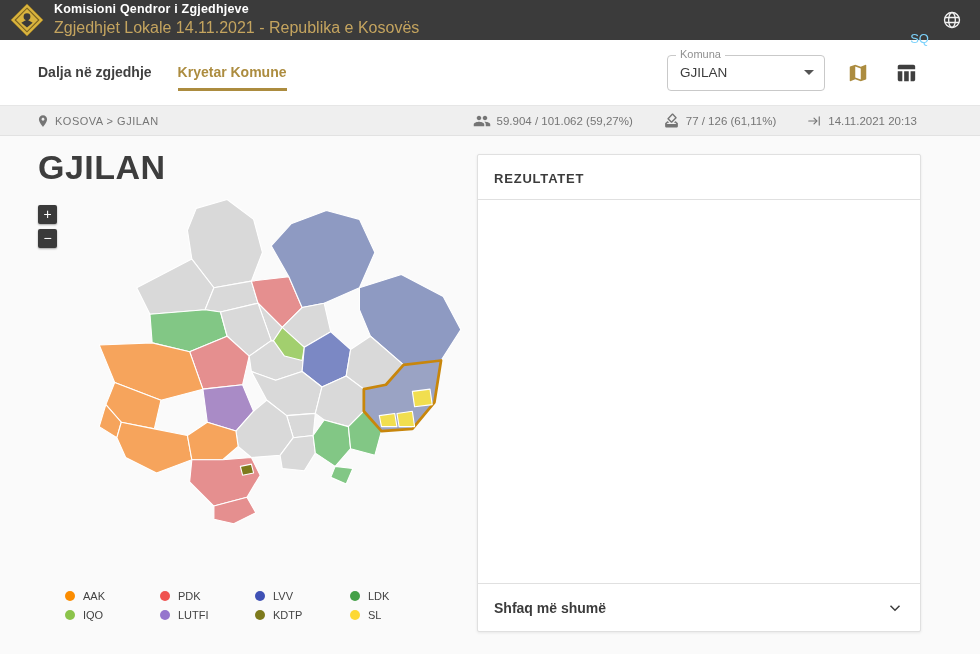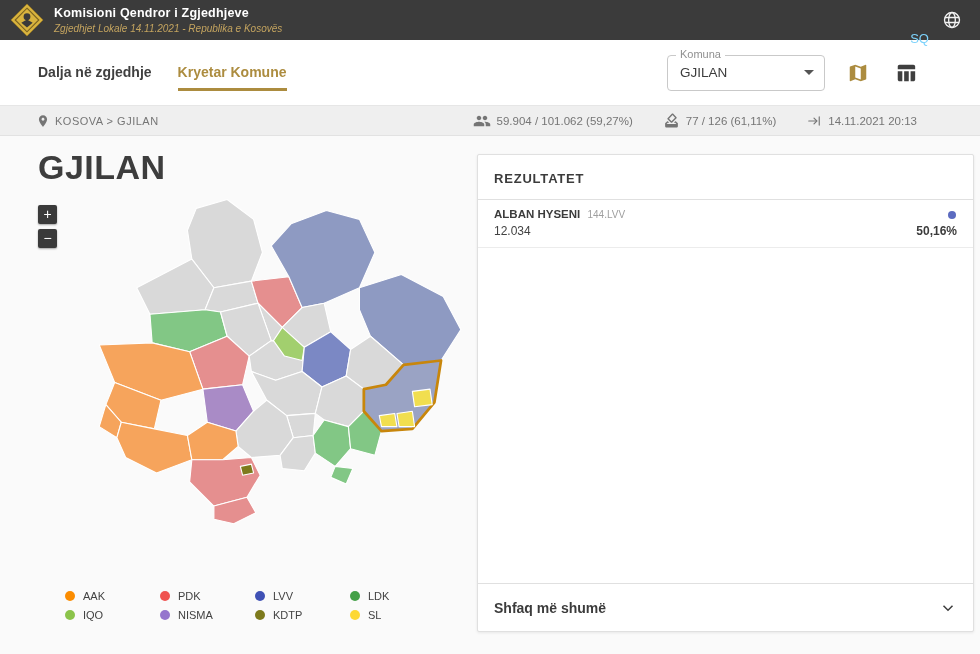--- a/index.html
+++ b/index.html
@@ -13,21 +13,21 @@
 
   
   .appbar {
     height: 40px; background: #3b3b3b;
     display: flex; align-items: center;
     padding: 0 18px 0 10px;
   }
   .logo { display: flex; align-items: center; }
   .header-titles { margin-left: 10px; line-height: 1.3; }
   .header-title { font-size: 12.5px; font-weight: bold; color: #ffffff; letter-spacing: .2px; }
-  .header-subtitle { font-size: 10px; color: #C4A45F; font-style: italic; }
+  .header-subtitle { font-size: 16px; color: #C4A45F; }
   .header-right { margin-left: auto; display: flex; align-items: center; gap: 13px; }
   .lang { color: #7dd3fc; font-size: 13px; cursor: pointer; margin-top: 36px; }
 
   
   .navbar {
     height: 66px; background: #ffffff;
     border-bottom: 1px solid #e6e6e6;
     display: flex; align-items: center;
     padding: 0 63px 0 38px;
   }
@@ -86,21 +86,21 @@
 
   .legend {
     margin: 64px 0 0 27px;
     display: grid; grid-template-columns: repeat(4, 95px); row-gap: 7px;
   }
   .legend-item { display: flex; align-items: center; gap: 8px; font-size: 11px; color: #424242; }
   .dot { width: 10px; height: 10px; border-radius: 50%; flex: none; }
 
   
   .results-card {
-    width: 497px; flex: none; margin-top: 8px; height: 478px;
+    width: 444px; flex: none; margin-top: 8px; height: 478px;
     background: #fff; border: 1px solid #e0e0e0; border-radius: 2px;
     box-shadow: 0 1px 3px rgba(0,0,0,.08);
     display: flex; flex-direction: column;
   }
   .results-header {
     padding: 16px 16px 13px; border-bottom: 1px solid #e0e0e0;
     font-size: 13px; font-weight: bold; letter-spacing: .8px; color: #3c3c3c;
   }
   .cand-row {
     display: flex; justify-content: space-between;
@@ -278,49 +278,36 @@
         <div class="legend-item">
           <span class="dot" style="background: rgb(67, 160, 71);"></span>
           <span>LDK</span>
         </div>
         <div class="legend-item">
           <span class="dot" style="background: rgb(139, 195, 74);"></span>
           <span>IQO</span>
         </div>
         <div class="legend-item">
           <span class="dot" style="background: rgb(149, 117, 205);"></span>
-          <span>NISMA</span>
+          <span>LUTFI</span>
         </div>
         <div class="legend-item">
           <span class="dot" style="background: rgb(125, 122, 28);"></span>
           <span>KDTP</span>
         </div>
         <div class="legend-item">
           <span class="dot" style="background: rgb(253, 216, 53);"></span>
           <span>SL</span>
         </div>
       </div>
   </div>
 
   <section class="results-card">
     <div class="results-header">REZULTATET</div>
 
-    <div class="cand-row">
-      <div>
-        <div class="name-line">
-          <span class="cand-name">ALBAN HYSENI</span>
-          <span class="cand-party">144.LVV</span>
-        </div>
-        <div class="cand-votes">12.034</div>
-      </div>
-      <div class="cand-right">
-        <span class="cand-dot" style="background: rgb(92, 107, 192);"></span>
-        <span class="cand-pct">50,16%</span>
-      </div>
-    </div>
 
 
     <div class="results-body"></div>
 
     <div class="results-footer">
       <span>Shfaq më shumë</span>
       <span style="display:flex;">
         <svg width="18" height="18" viewBox="0 0 24 24" fill="none" stroke="#3c3c3c" stroke-width="2">
           <polyline points="6,9 12,15 18,9"></polyline>
         </svg>

